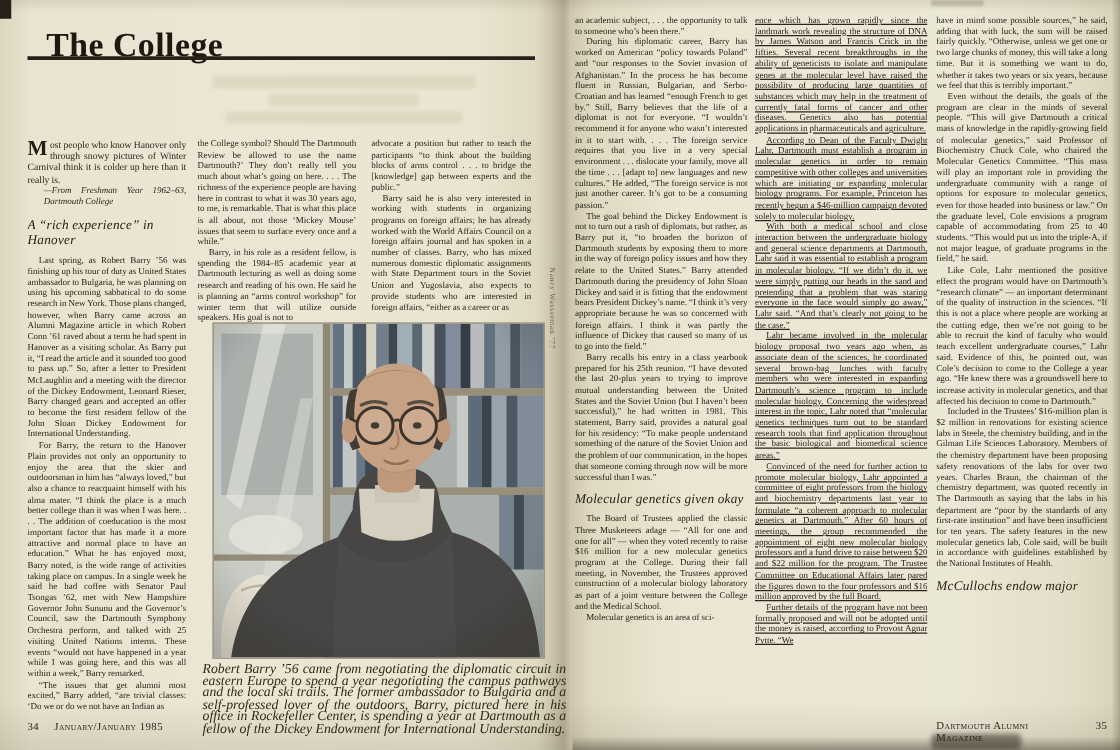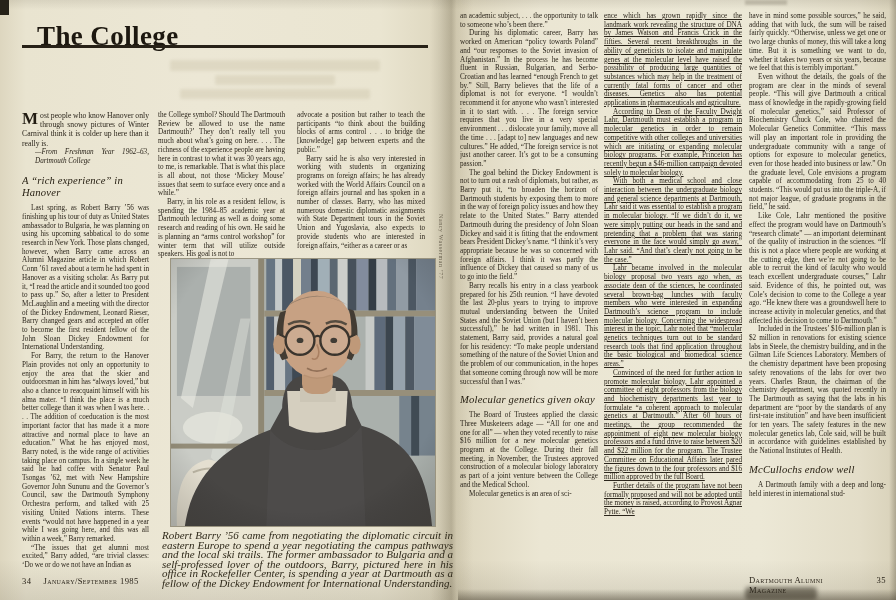--- a/index.html
+++ b/index.html
@@ -254,25 +254,24 @@
     <p>Lahr became involved in the molecular biology proposal two years ago when, as associate dean of the sciences, he coordinated several brown-bag lunches with faculty members who were interested in expanding Dartmouth’s science program to include molecular biology. Concerning the widespread interest in the topic, Lahr noted that “molecular genetics techniques turn out to be standard research tools that find application throughout the basic biological and biomedical science areas.”</p>
     <p>Convinced of the need for further action to promote molecular biology, Lahr appointed a committee of eight professors from the biology and biochemistry departments last year to formulate “a coherent approach to molecular genetics at Dartmouth.” After 60 hours of meetings, the group recommended the appointment of eight new molecular biology professors and a fund drive to raise between $20 and $22 million for the program. The Trustee Committee on Educational Affairs later pared the figures down to the four professors and $16 million approved by the full Board.</p>
     <p>Further details of the program have not been formally proposed and will not be adopted until the money is raised, according to Provost Agnar Pytte. “We</p>
   </div>
 
   <div class="col c6">
     <p class="flush">have in mind some possible sources,” he said, adding that with luck, the sum will be raised fairly quickly. “Otherwise, unless we get one or two large chunks of money, this will take a long time. But it is something we want to do, whether it takes two years or six years, because we feel that this is terribly important.”</p>
     <p>Even without the details, the goals of the program are clear in the minds of several people. “This will give Dartmouth a critical mass of knowledge in the rapidly-growing field of molecular genetics,” said Professor of Biochemistry Chuck Cole, who chaired the Molecular Genetics Committee. “This mass will play an important role in providing the undergraduate community with a range of options for exposure to molecular genetics, even for those headed into business or law.” On the graduate level, Cole envisions a program capable of accommodating from 25 to 40 students. “This would put us into the triple-A, if not major league, of graduate programs in the field,” he said.</p>
     <p>Like Cole, Lahr mentioned the positive effect the program would have on Dartmouth’s “research climate” — an important determinant of the quality of instruction in the sciences. “If this is not a place where people are working at the cutting edge, then we’re not going to be able to recruit the kind of faculty who would teach excellent undergraduate courses,” Lahr said. Evidence of this, he pointed out, was Cole’s decision to come to the College a year ago. “He knew there was a groundswell here to increase activity in molecular genetics, and that affected his decision to come to Dartmouth.”</p>
     <p>Included in the Trustees’ $16-million plan is $2 million in renovations for existing science labs in Steele, the chemistry building, and in the Gilman Life Sciences Laboratory. Members of the chemistry department have been proposing safety renovations of the labs for over two years. Charles Braun, the chairman of the chemistry department, was quoted recently in The Dartmouth as saying that the labs in his department are “poor by the standards of any first-rate institution” and have been insufficient for ten years. The safety features in the new molecular genetics lab, Cole said, will be built in accordance with guidelines established by the National Institutes of Health.</p>
-    <h2 class="subhead">McCullochs endow well</h2>
-    <p>A Dartmouth family with a deep and long-held interest in international stud-</p>
+    <h2 class="subhead">McCullochs endow major</h2>
   </div>
 
   <div class="folio folio-left">
-    <span class="num">34</span><span>January/September 1985</span>
+    <span class="num">34</span><span>January/January 1985</span>
   </div>
   <div class="folio folio-right">
     <span>Dartmouth Alumni Magazine</span>
       <span class="num">35</span>
   </div>
 
 </div>
 
 </body></html>

